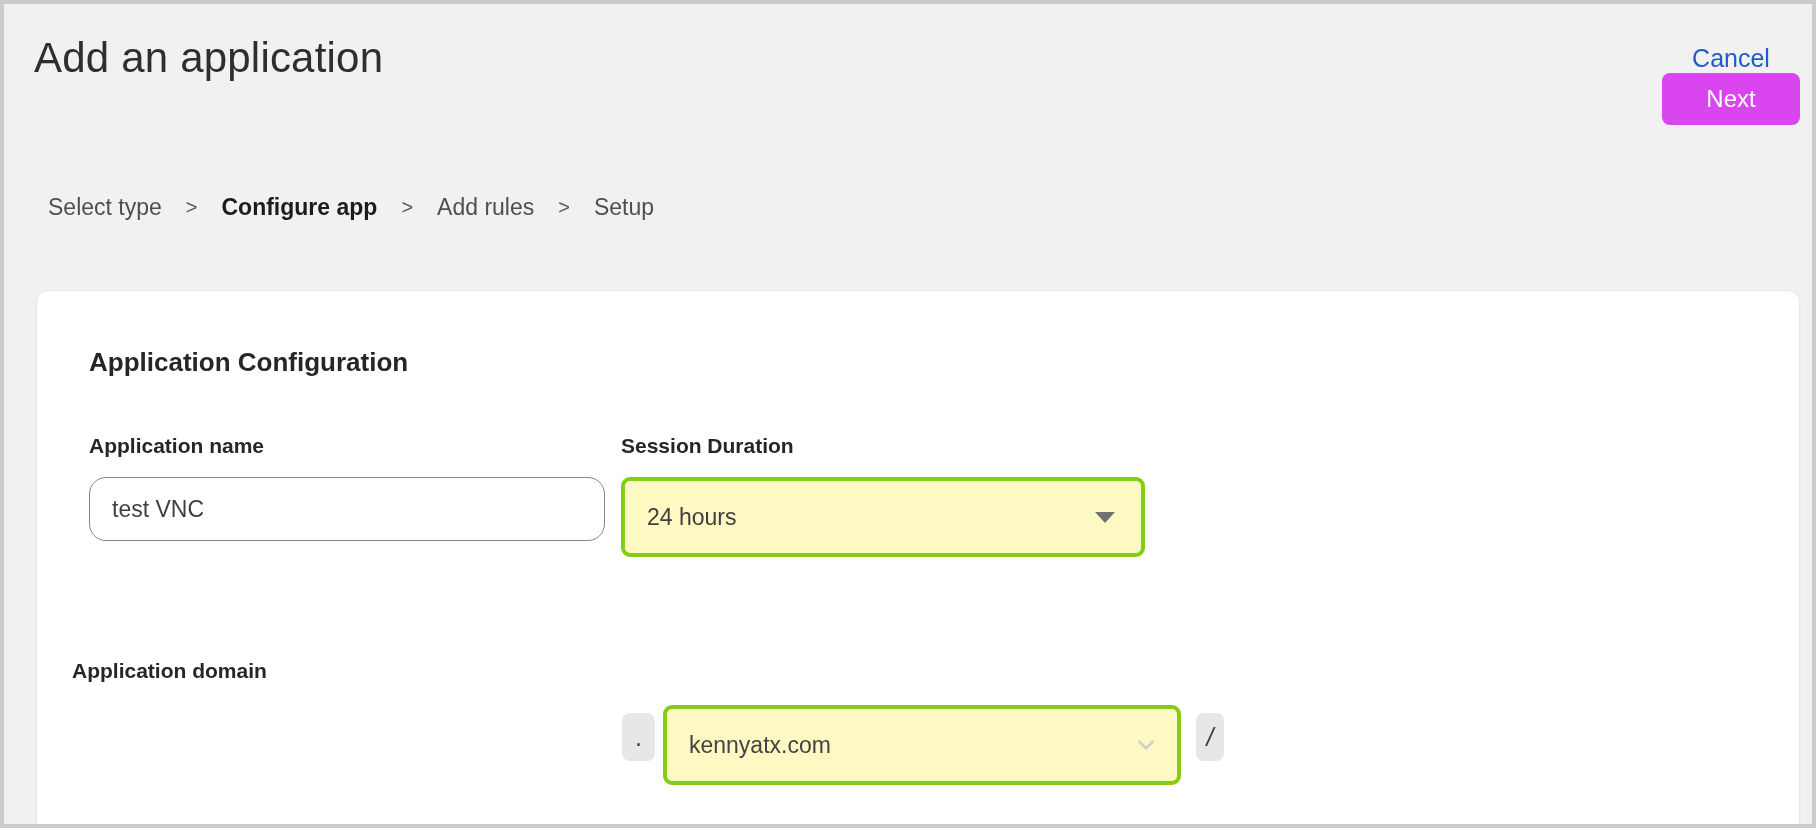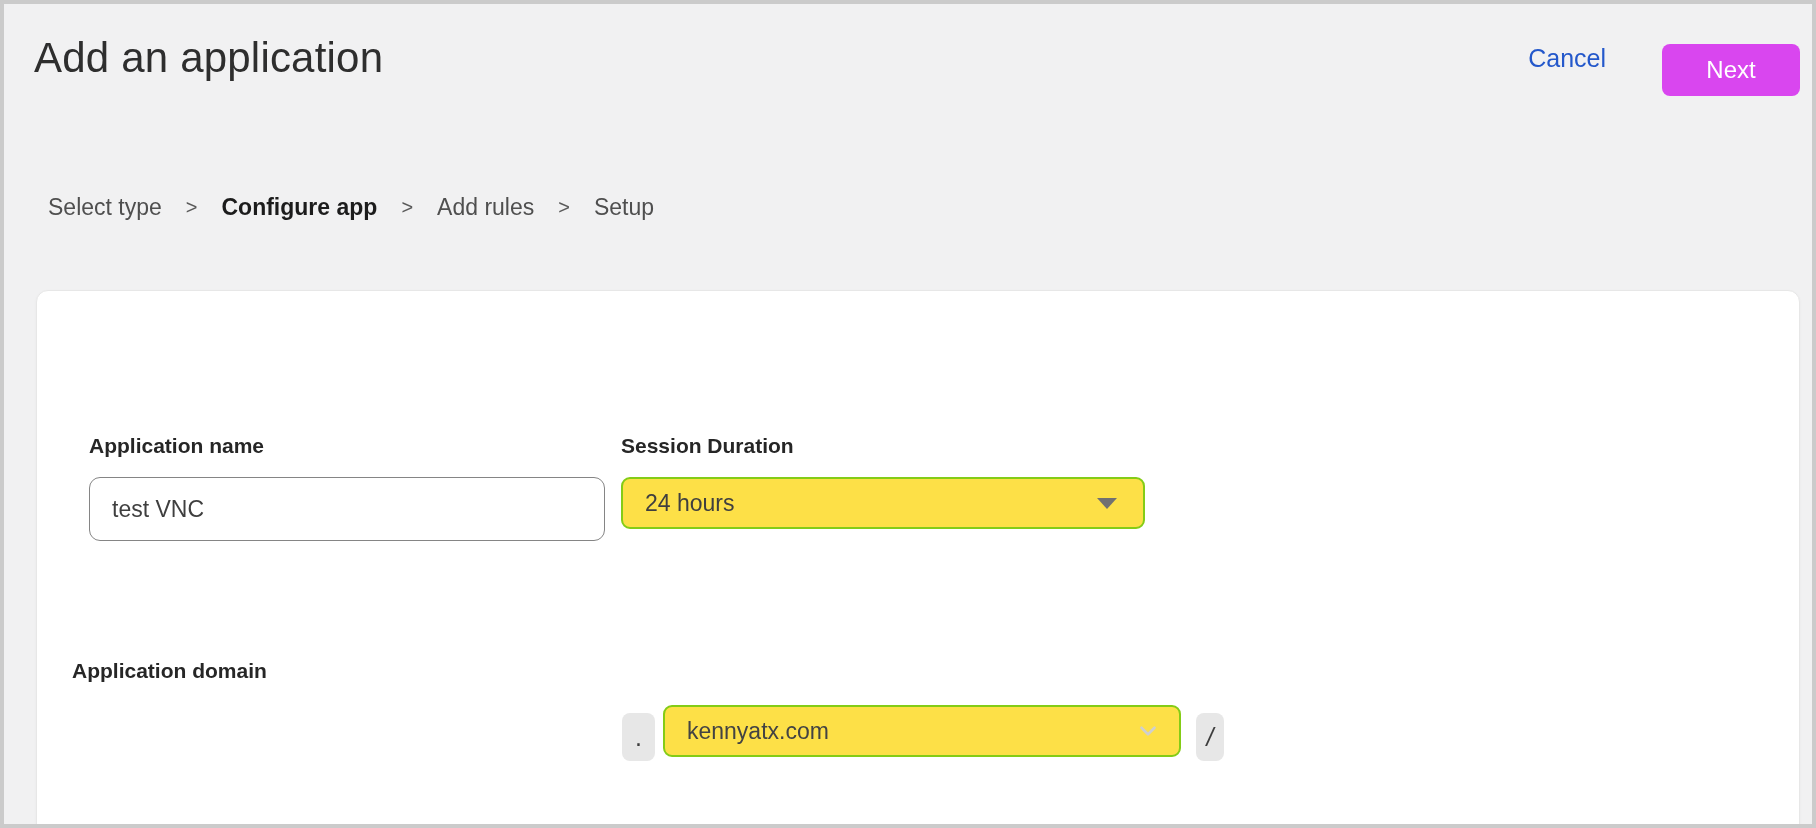--- a/index.html
+++ b/index.html
@@ -21,21 +21,22 @@
     left: 30px; top: 30px;
     font-size: 42px;
     font-weight: 400;
     color: #2e2e2e;
     letter-spacing: 0.2px;
   }
   .header-actions {
     position: absolute;
     right: 12px; top: 40px;
     display: flex;
-    gap: 56px;
+    align-items: center;
+    flex-direction: column;
   }
   .link-cancel {
     font-size: 25px;
     color: #2458cb;
     cursor: pointer;
     text-decoration: none;
   }
   .btn-primary {
     min-width: 138px;
     height: 52px;
@@ -89,42 +90,42 @@
   }
   .lbl-app-name   { left: 52px;  top: 143px; }
   .lbl-session    { left: 584px; top: 143px; }
   .lbl-app-domain { left: 35px;  top: 368px; }
 
   .text-input {
     position: absolute;
     height: 64px;
     background: #fff;
     border: 1px solid #858585;
-    border-radius: 11px;
+    border-radius: 17px;
     font-family: inherit;
     font-size: 23px;
     color: #3f3f3f;
     padding: 0 22px;
     outline: none;
   }
   .text-input::placeholder { color: #909090; }
 
   .inp-app-name { left: 52px;  top: 186px; width: 516px; }
   .inp-subdomain {
     left: 52px; top: 414px; width: 517px;
     border: 1px solid #8e3c3c;
     box-shadow: 0 0 0 1.5px #f6ecec, 0 0 0 3px #8e3c3c;
   }
   .inp-path { left: 1202px; top: 414px; width: 514px; }
 
   .select-box {
     position: absolute;
-    height: 52px;
-    background: #fde047;
-    border: 2px solid #84cc16;
+    height: 80px;
+    background: #fef9c3;
+    border: 4px solid #84cc16;
     border-radius: 9px;
     display: flex;
     align-items: center;
     padding: 0 22px;
     font-size: 23px;
     color: #3f3f3f;
     cursor: pointer;
   }
   .sel-session { left: 584px; top: 186px; width: 524px; }
   .sel-domain  { left: 626px; top: 414px; width: 518px; color: #434343; }
@@ -177,20 +178,21 @@
     <span class="crumb-sep">&gt;</span>
     <span class="crumb active">Configure app</span>
     <span class="crumb-sep">&gt;</span>
     <span class="crumb">Add rules</span>
     <span class="crumb-sep">&gt;</span>
     <span class="crumb">Setup</span>
   </nav>
 
   <section class="card">
 
+    <h2 class="section-title">Application Configuration</h2>
 
     <label class="field-label lbl-app-name">Application name</label>
     <label class="field-label lbl-session">Session Duration</label>
 
     <input class="text-input inp-app-name" type="text" value="test VNC" style="">
 
     <div class="select-box sel-session">
       <span>24 hours</span>
       <span class="caret-triangle"></span>
     </div>

